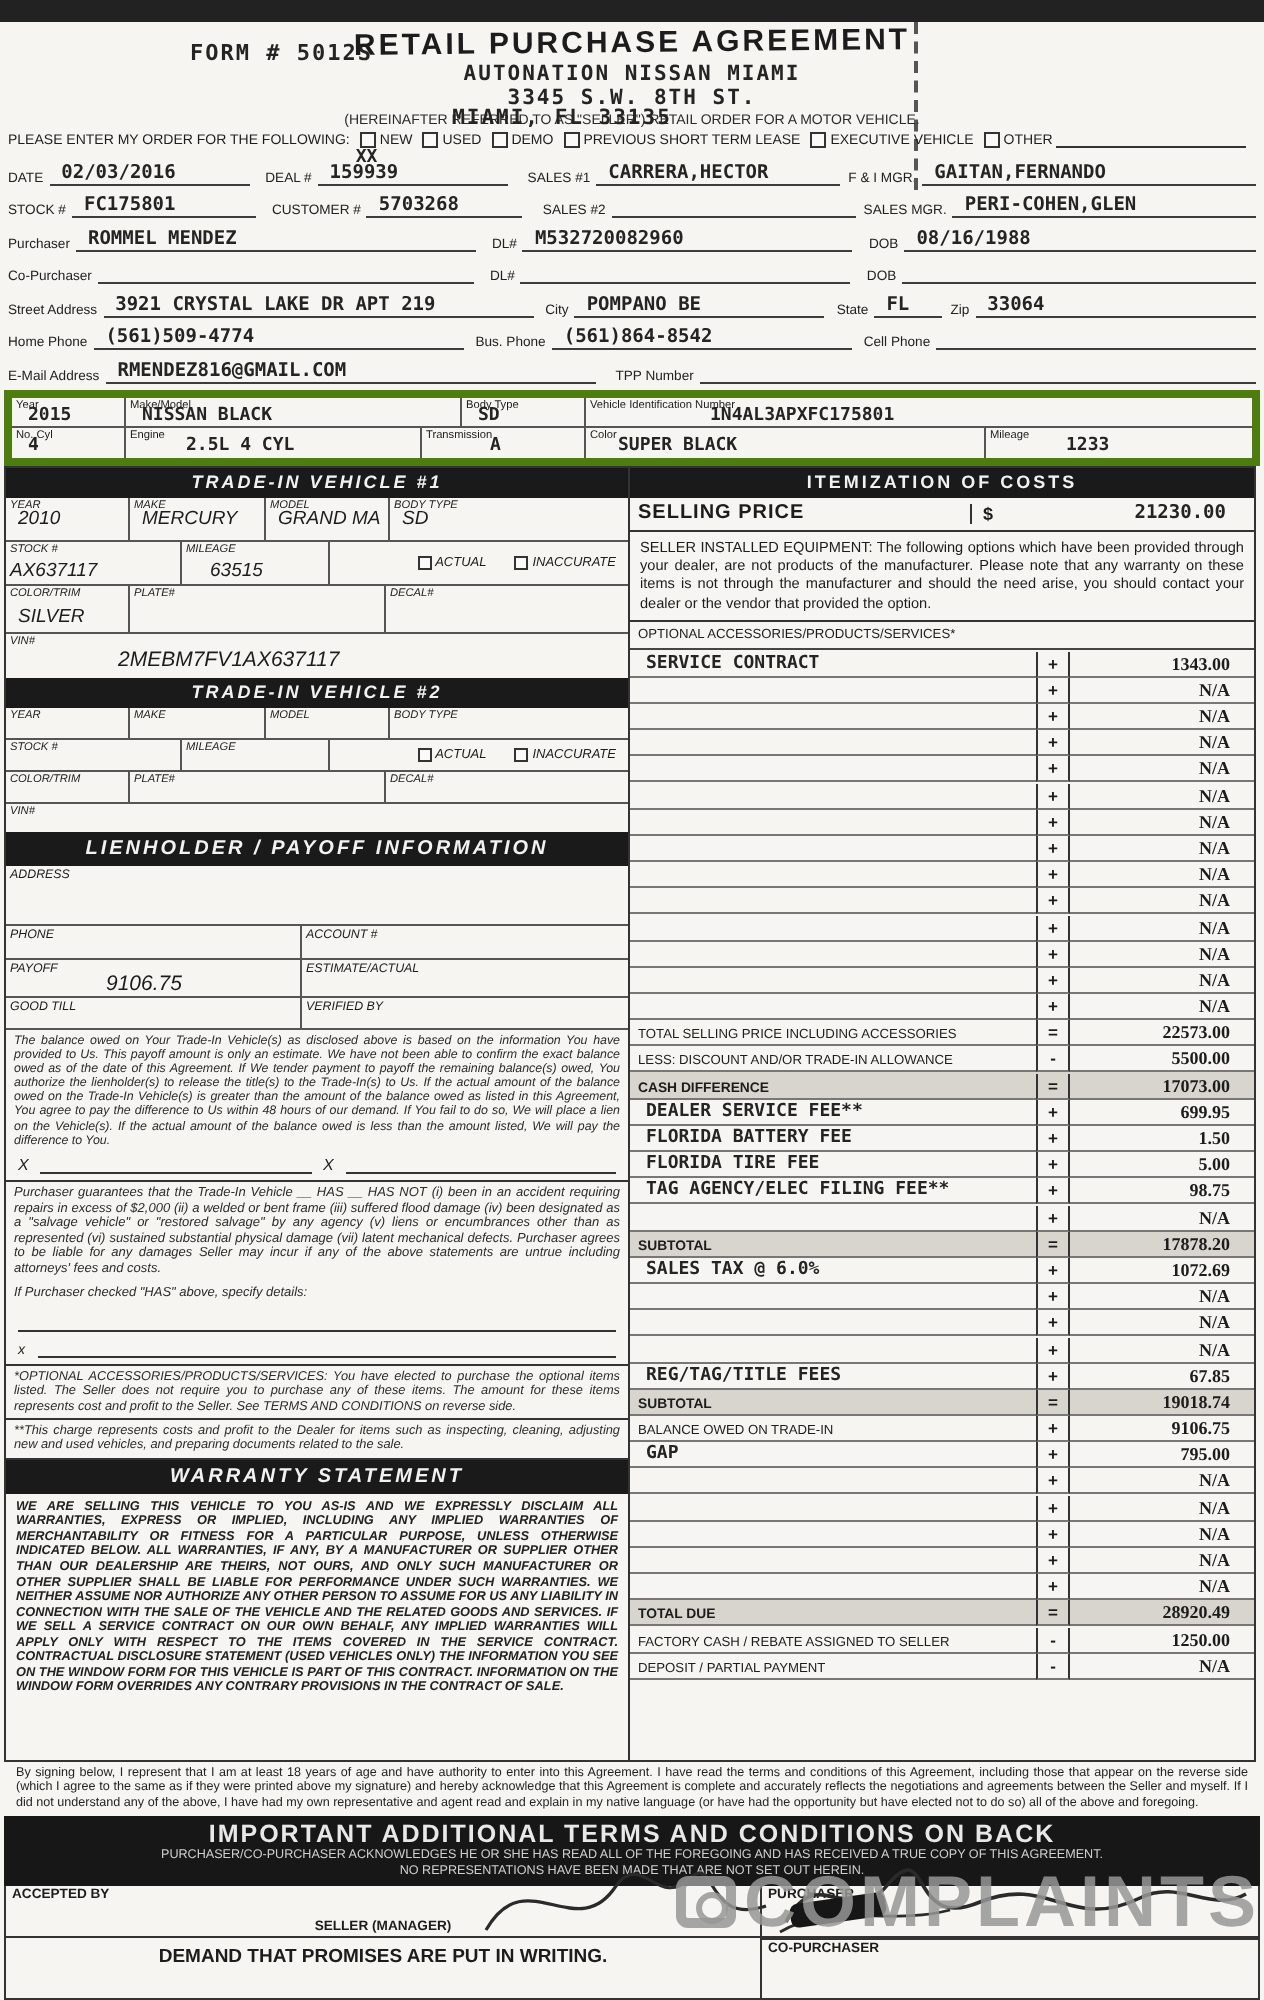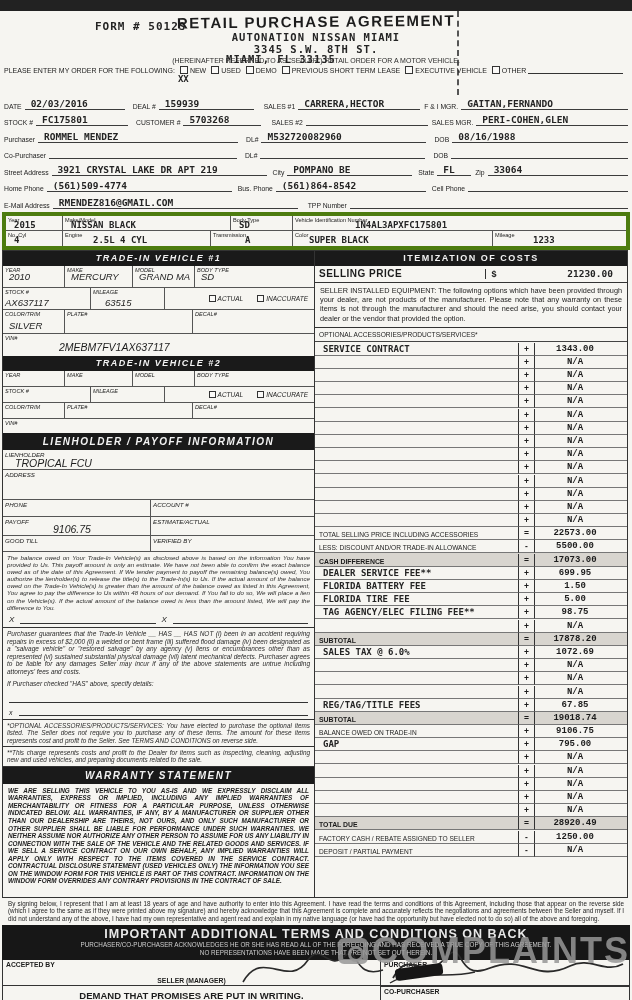--- a/index.html
+++ b/index.html
@@ -17,21 +17,21 @@
   .dealer-block { text-align:center; font-size:10.5px; line-height:1.15; margin-top:1px; letter-spacing:1px; }
   .hereinafter { position:absolute; left:0; right:0; top:57px; text-align:center; font-size:7px; color:#2a2a2a; }
   .miami-line { position:absolute; left:0; right:70px; top:53px; text-align:center; font-size:10.5px; letter-spacing:1px; }
   .order-row { position:absolute; left:4px; right:4px; top:66px; font-size:7px; display:flex; align-items:center; gap:5px; white-space:nowrap; }
   .chk { display:inline-flex; align-items:center; gap:2px; position:relative; }
   .box { display:inline-block; width:8px; height:8px; border:1px solid #333; background:#fbfaf8; }
   .xx-mark { position:absolute; left:-2px; top:8px; font-size:9px; }
   .other-line { display:inline-block; width:95px; border-bottom:1px solid #333; height:8px; }
 
   
-  .info { padding:0 4px; margin-top:18px; }
+  .info { padding:0 4px; margin-top:1px; }
   .frow { display:flex; align-items:flex-end; height:16.5px; }
   .lbl { font-size:6.8px; color:#222; padding-right:3px; white-space:nowrap; }
   .val { border-bottom:1px solid #3c3c3c; font-size:9.5px; line-height:11px; padding:0 2px 0 6px; white-space:nowrap; overflow:hidden; }
 
   
   .veh { margin:3px 2px 0 2px; border:4px solid #4d7c0f; font-size:5.6px; }
   .vrow { display:flex; height:15px; border-bottom:1px solid #555; }
   .vrow:last-child { border-bottom:none; }
   .vcell { border-right:1px solid #555; position:relative; padding:1px 2px; overflow:hidden; }
   .vcell:last-child { border-right:none; }
@@ -67,21 +67,21 @@
   .sp-row { display:flex; align-items:center; height:17px; border-bottom:1px solid #333;gap:33px; }
   .sp-label { flex:1; font-size:10px; font-weight:bold; padding-left:4px; letter-spacing:0.5px; }
   .sp-dollar { width:17px; border-left:1px solid #333; text-align:center; font-size:9px; font-weight:bold; }
   .sp-amt { width:92px; text-align:right; padding-right:14px; font-size:9.5px; }
   .equip-note { font-size:7.3px; line-height:1.3; padding:3px 5px 4px 5px; border-bottom:1px solid #333; text-align:justify; }
   .opt-hdr { font-size:6.6px; padding:3px 4px; border-bottom:1px solid #444; }
   .irow { display:flex; align-items:flex-end; height:13.2px; }
   .ilabel { flex:1; font-size:6.6px; border-bottom:1px solid #777; padding:0 3px 1px 4px; white-space:nowrap; overflow:hidden; }
   .mono-label .ilabel { font-family:"DejaVu Sans Mono", monospace; font-weight:bold; font-size:9px; color:#242424; padding-left:8px; }
   .iop { width:17px; border-left:1px solid #333; border-right:1px solid #333; border-bottom:1px solid #777; text-align:center; font-size:8.5px; font-weight:bold; line-height:12px; }
-  .iamt { width:92px; text-align:center; padding:0 12px 1px 0; font-size:9px; border-bottom:1px solid #777; font-family:Liberation Mono, monospace; font-weight:bold; }
+  .iamt { width:92px; text-align:right; padding:0 12px 1px 0; font-size:9px; border-bottom:1px solid #777; font-family:Liberation Serif, serif; font-weight:bold; }
   .irow.shaded { background:#d8d5cf; }
   .irow.shaded .ilabel { font-weight:bold; font-size:6.9px; }
 
   
   .signing { font-size:6.3px; line-height:1.2; padding:2px 6px; margin:0 2px; text-align:justify; color:#242424; }
   .banner { margin:1px 2px 0 2px; background:#171717; color:#eee; text-align:center; padding:2px 4px 3px 4px; position:relative; }
   .banner-title { font-size:12.5px; font-weight:bold; letter-spacing:1px; color:#e8e8e8; }
   .banner-sub { font-size:6.3px; color:#cfcfcf; line-height:1.25; }
   .sig-grid { margin:0 2px; border:1px solid #333; border-top:none; display:grid; grid-template-columns:378px 1fr; grid-template-rows:26px 30px; position:relative; }
   .sig-cell { position:relative; border-right:1px solid #333; border-bottom:1px solid #333; padding:1px 3px; font-size:6.8px; font-weight:bold; overflow:visible; }
@@ -337,26 +337,20 @@
         <div class="tcell" style="width:62px"><span>COLOR/TRIM</span></div>
         <div class="tcell" style="width:128px"><span>PLATE#</span></div>
         <div class="tcell" style="flex:1"><span>DECAL#</span></div>
       </div>
       <div class="trow" style="height:14px;border-bottom:none">
         <div class="tcell" style="flex:1;border-right:none"><span>VIN#</span></div>
       </div>
 
       <div class="bar" style="font-size:10px;padding:3px 0">LIENHOLDER / PAYOFF INFORMATION</div>
 
-      <div class="lrow" style="height:20px">
-        <div class="lcell" style="flex:1">
-          <span>LIENHOLDER</span>
-          <span class="tv" style="left:12px;top:7px;font-size:10.5px">TROPICAL FCU</span>
-        </div>
-      </div>
       <div class="lrow" style="height:30px">
         <div class="lcell" style="flex:1">
           <span>ADDRESS</span>
           <span class="tv"></span>
         </div>
       </div>
       <div class="lrow" style="height:17px">
         <div class="lcell" style="width:148px">
           <span>PHONE</span>
           <span class="tv"></span>

